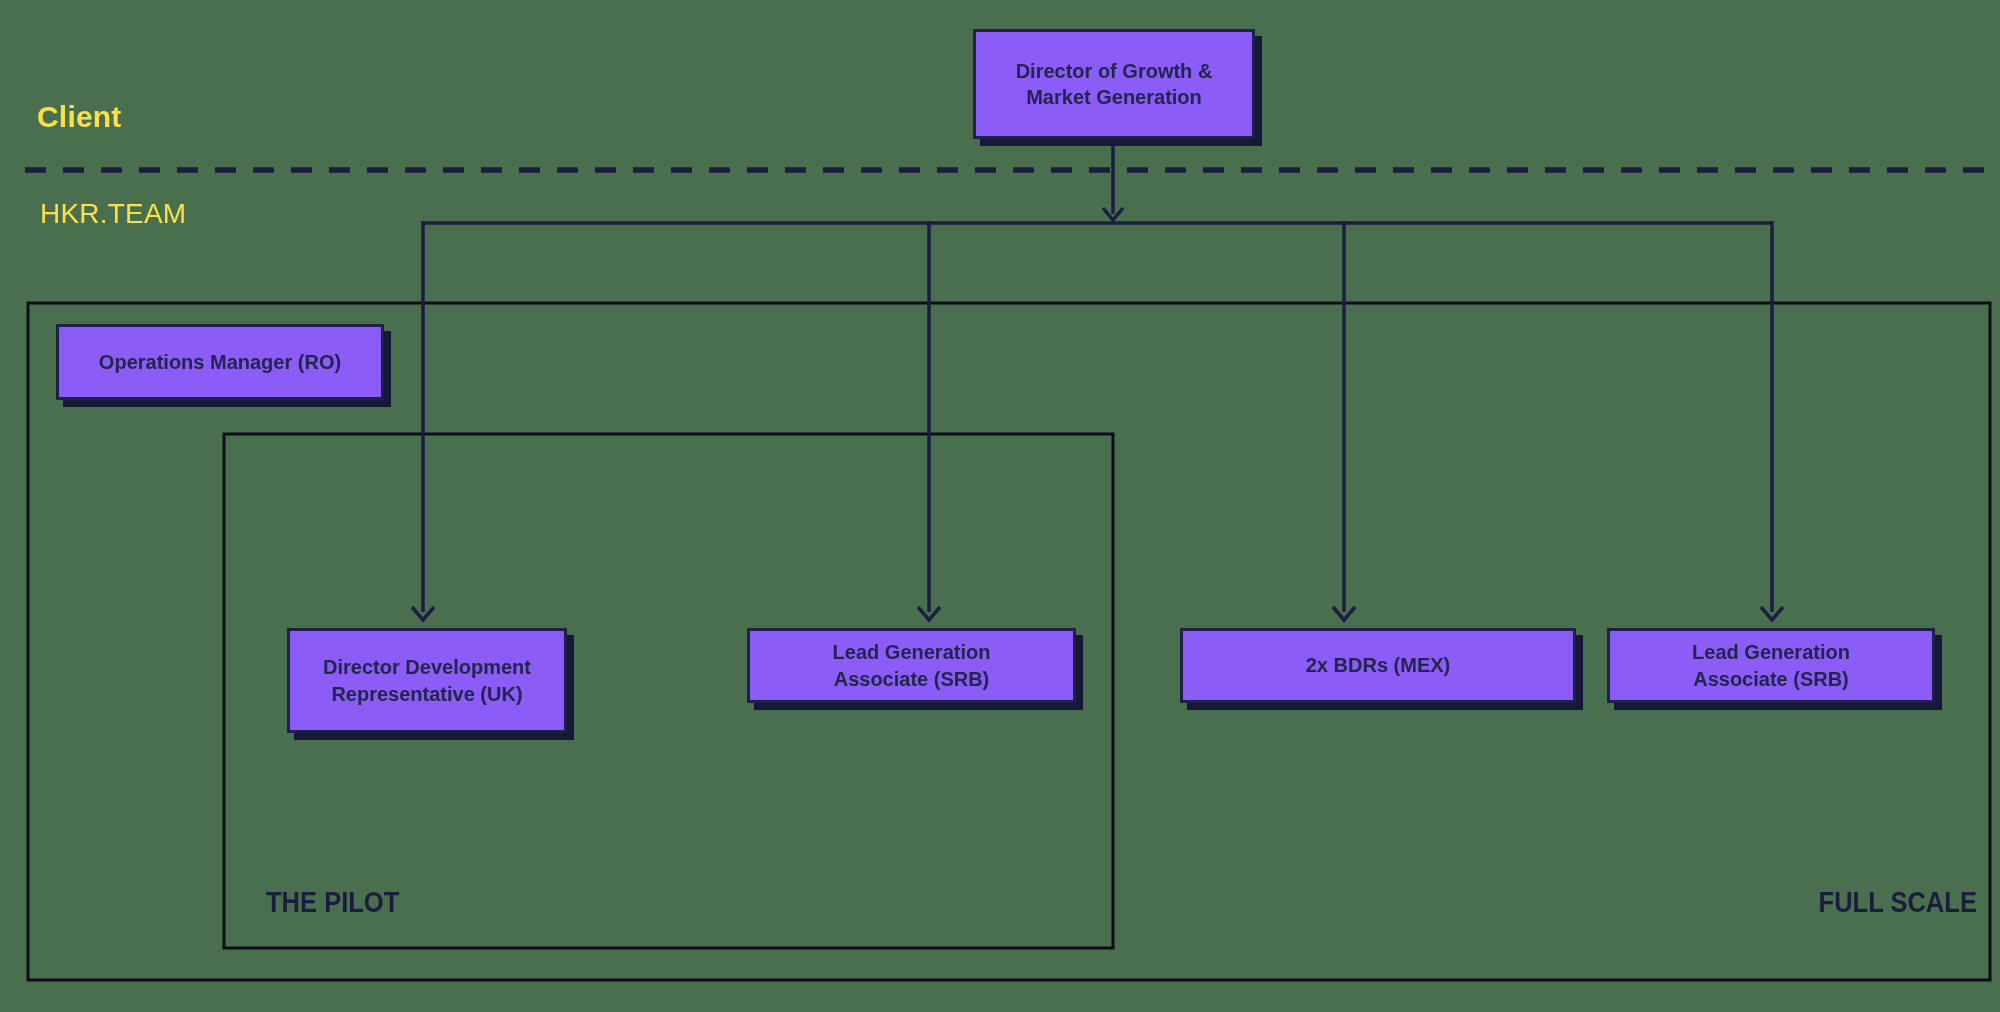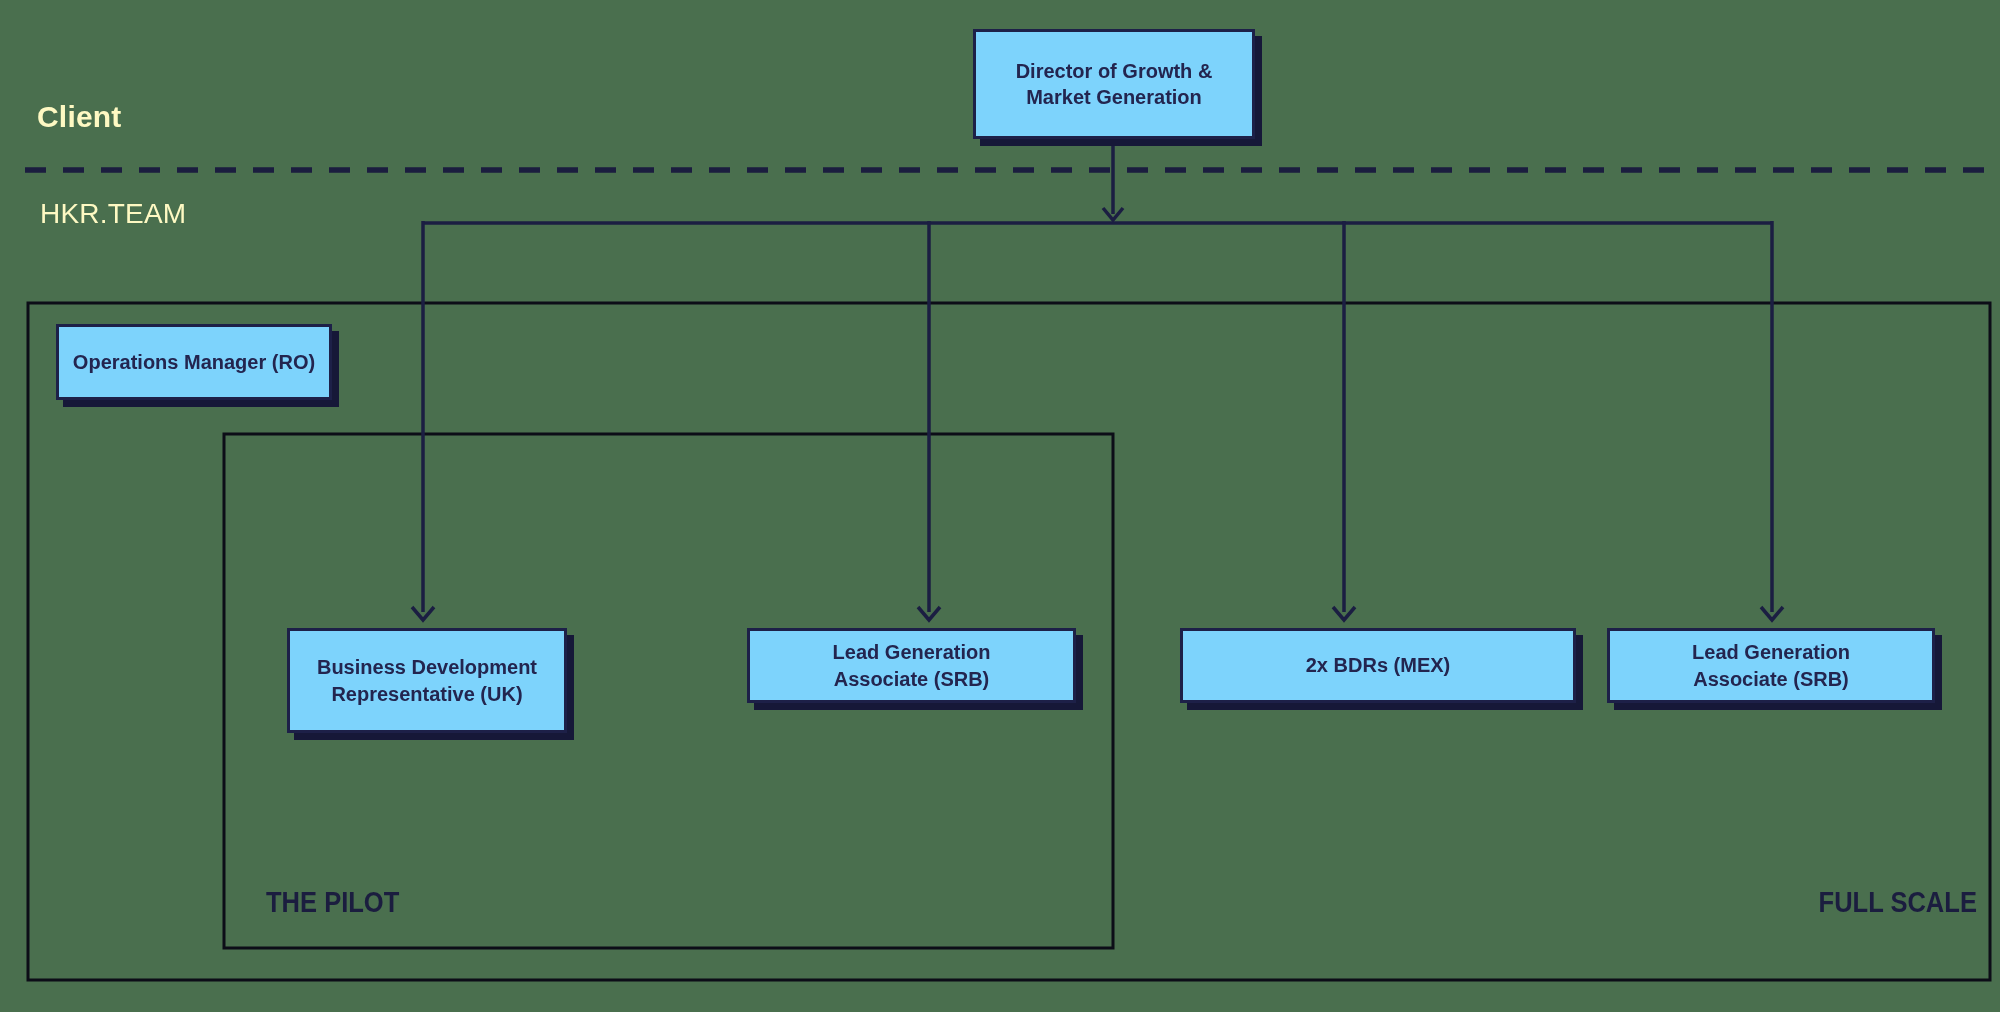--- a/index.html
+++ b/index.html
@@ -6,45 +6,45 @@
   html, body { width: 2000px; height: 1012px; overflow: hidden; }
   body {
     background: #4a6f4e;
     font-family: "Liberation Sans", sans-serif;
   }
   .stage { position: relative; width: 2000px; height: 1012px; }
   .lines-layer { position: absolute; left: 0; top: 0; width: 2000px; height: 1012px; }
 
   .zone-label {
     position: absolute;
-    color: #fef9c3;
+    color: #fde047;
     font-weight: 700;
     font-size: 30px;
     letter-spacing: 0.2px;
   }
   .zone-label.client { left: 37px; top: 100px; font-weight: 600; }
   .zone-label.team   { left: 40px; top: 198px; font-size: 28px; font-weight: 400; }
 
   .node {
     position: absolute;
-    background: #7dd3fc;
+    background: #8b5cf6;
     border: 3px solid #1d2048;
     box-shadow: 7px 7px 0 #161838;
     display: flex;
     flex-direction: column;
     align-items: center;
     justify-content: center;
     text-align: center;
     color: #23254f;
     font-size: 20px;
     font-weight: 700;
     line-height: 1.32;
   }
   .node.director  { left: 973px;  top: 29px;  width: 282px; height: 110px; }
-  .node.ops       { left: 56px;   top: 324px; width: 276px; height: 76px;  }
+  .node.ops       { left: 56px;   top: 324px; width: 328px; height: 76px;  }
   .node.bdr-uk    { left: 287px;  top: 628px; width: 280px; height: 105px; }
   .node.lga-pilot { left: 747px;  top: 628px; width: 329px; height: 75px;  }
   .node.bdrs-mex  { left: 1180px; top: 628px; width: 396px; height: 75px;  }
   .node.lga-full  { left: 1607px; top: 628px; width: 328px; height: 75px;  }
 
   .group-label {
     position: absolute;
     color: #1b1d3f;
     font-size: 29px;
     font-weight: 800;
@@ -99,21 +99,21 @@
   <div class="node director">
     <div>Director of Growth &amp;</div>
     <div>Market Generation</div>
   </div>
 
   <div class="node ops">
     <div>Operations Manager (RO)</div>
   </div>
 
   <div class="node bdr-uk">
-    <div>Business Development</div>
+    <div>Director Development</div>
     <div>Representative (UK)</div>
   </div>
 
   <div class="node lga-pilot">
     <div>Lead Generation</div>
     <div>Associate (SRB)</div>
   </div>
 
   <div class="node bdrs-mex">
     <div>2x BDRs (MEX)</div>

